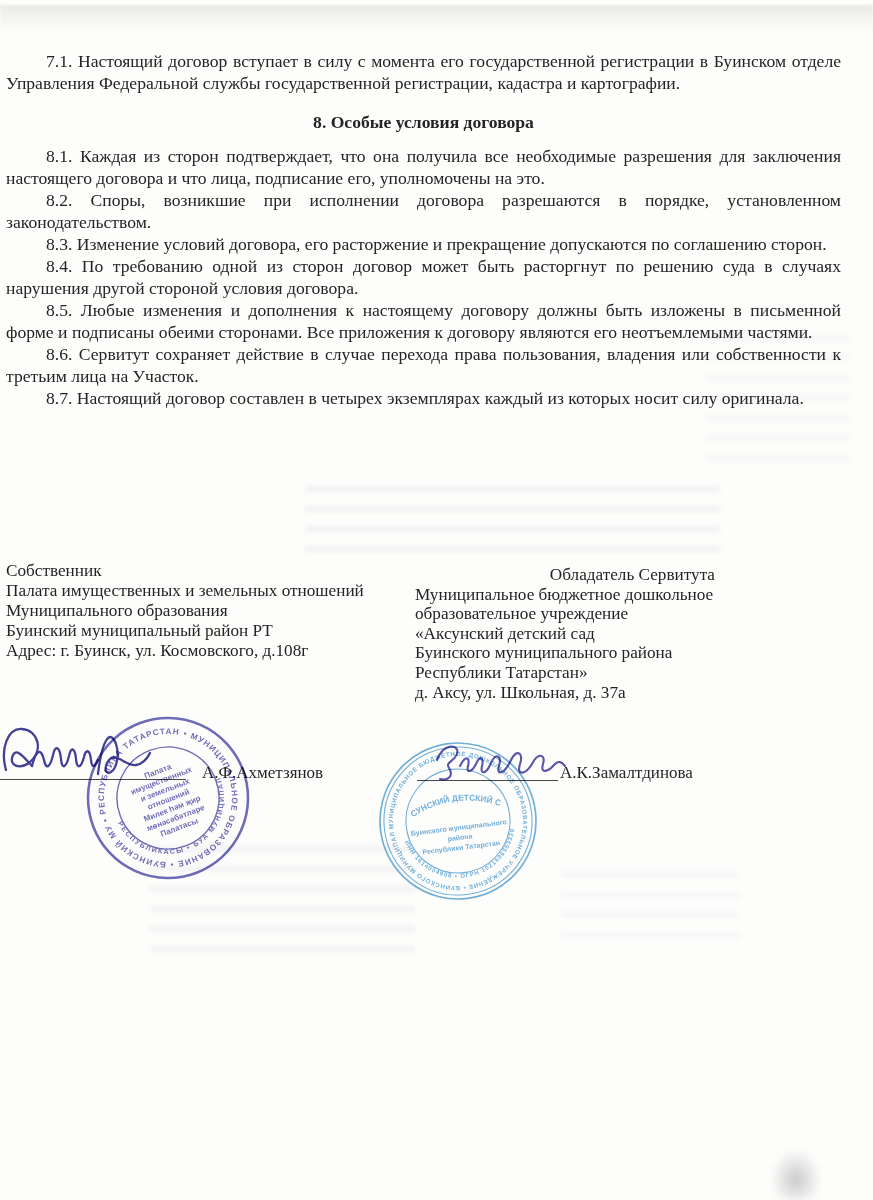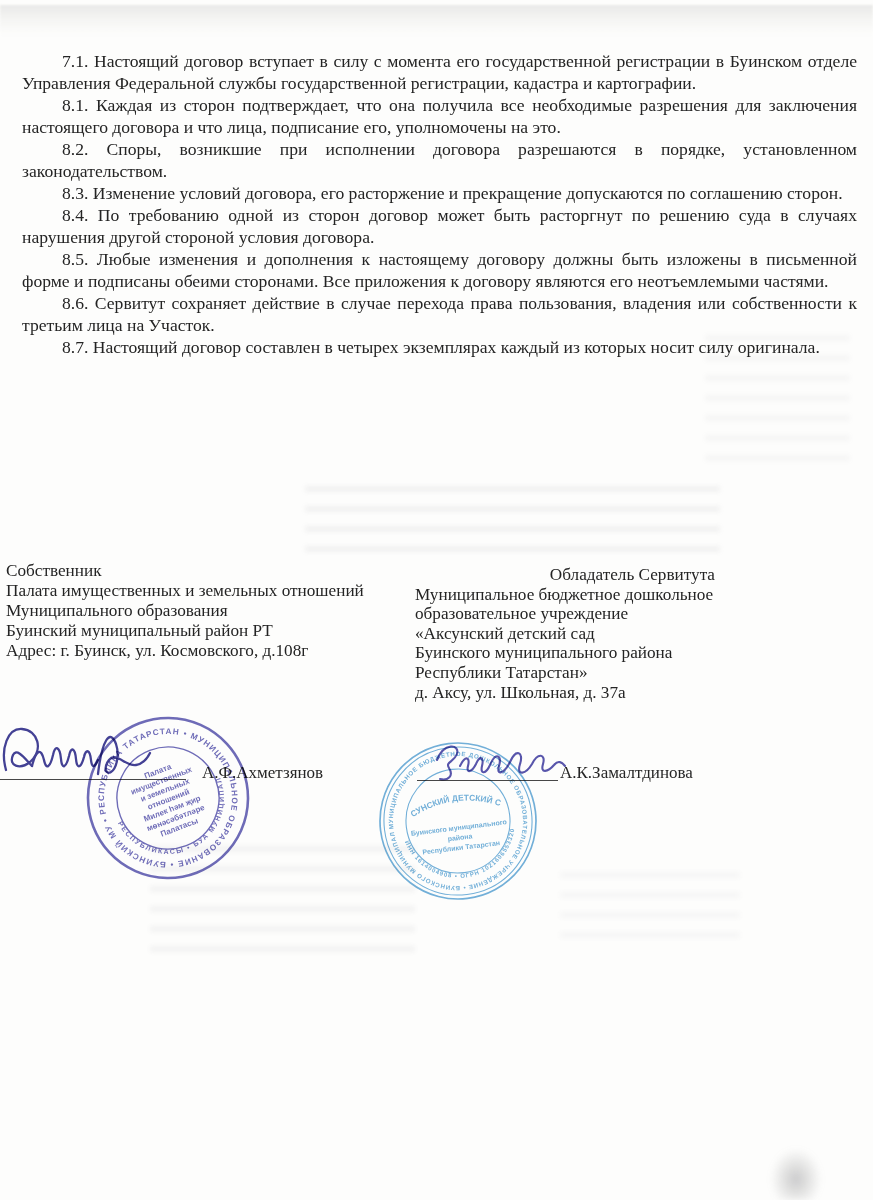--- a/index.html
+++ b/index.html
@@ -23,21 +23,21 @@
     background:repeating-linear-gradient(to bottom, rgba(125,125,132,.17) 0 6px, rgba(0,0,0,0) 6px 20px);
     filter:blur(2.4px);
   }
   .smudge-br{
     position:absolute;left:770px;top:1148px;width:52px;height:52px;
     background:radial-gradient(ellipse at 50% 60%, rgba(110,110,112,.35), rgba(0,0,0,0) 70%);
     filter:blur(3px);
   }
   
   .body-text{
-    position:absolute;left:22px;top:50px;width:835px;
+    position:absolute;left:6px;top:50px;width:835px;
     font-size:17.6px;line-height:22px;
     text-align:justify;
   }
   .clause{margin:0;text-indent:40px;}
   .section-heading{
     margin:17px 0 12px 0;
     font-weight:bold;text-align:center;text-indent:0;
     font-size:17.6px;
   }
   
@@ -66,20 +66,21 @@
 
   <div class="scan-band"></div>
   <div class="ghost" style="left:305px;top:486px;width:415px;height:78px;opacity:.55;"></div>
   <div class="ghost" style="left:705px;top:335px;width:145px;height:140px;opacity:.33;"></div>
   <div class="ghost" style="left:150px;top:846px;width:265px;height:118px;opacity:.48;"></div>
   <div class="ghost" style="left:560px;top:872px;width:180px;height:80px;opacity:.3;"></div>
   <div class="smudge-br"></div>
 
   <div class="body-text">
     <p class="clause">7.1. Настоящий договор вступает в силу с момента его государственной регистрации в Буинском отделе Управления Федеральной службы государственной регистрации, кадастра и картографии.</p>
+    <p class="section-heading">8. Особые условия договора</p>
     <p class="clause">8.1. Каждая из сторон подтверждает, что она получила все необходимые разрешения для заключения настоящего договора и что лица, подписание его, уполномочены на это.</p>
     <p class="clause">8.2. Споры, возникшие при исполнении договора разрешаются в порядке, установленном законодательством.</p>
     <p class="clause">8.3. Изменение условий договора, его расторжение и прекращение допускаются по соглашению сторон.</p>
     <p class="clause">8.4. По требованию одной из сторон договор может быть расторгнут по решению суда  в случаях нарушения другой стороной условия договора.</p>
     <p class="clause">8.5. Любые изменения и дополнения к настоящему договору должны быть изложены в письменной форме и подписаны обеими сторонами. Все приложения к договору являются его неотъемлемыми частями.</p>
     <p class="clause">8.6. Сервитут сохраняет действие в случае перехода права пользования, владения или собственности к третьим лица на Участок.</p>
     <p class="clause">8.7. Настоящий договор составлен в четырех экземплярах каждый из которых носит силу оригинала.</p>
   </div>
 
   <div class="party party-owner">

